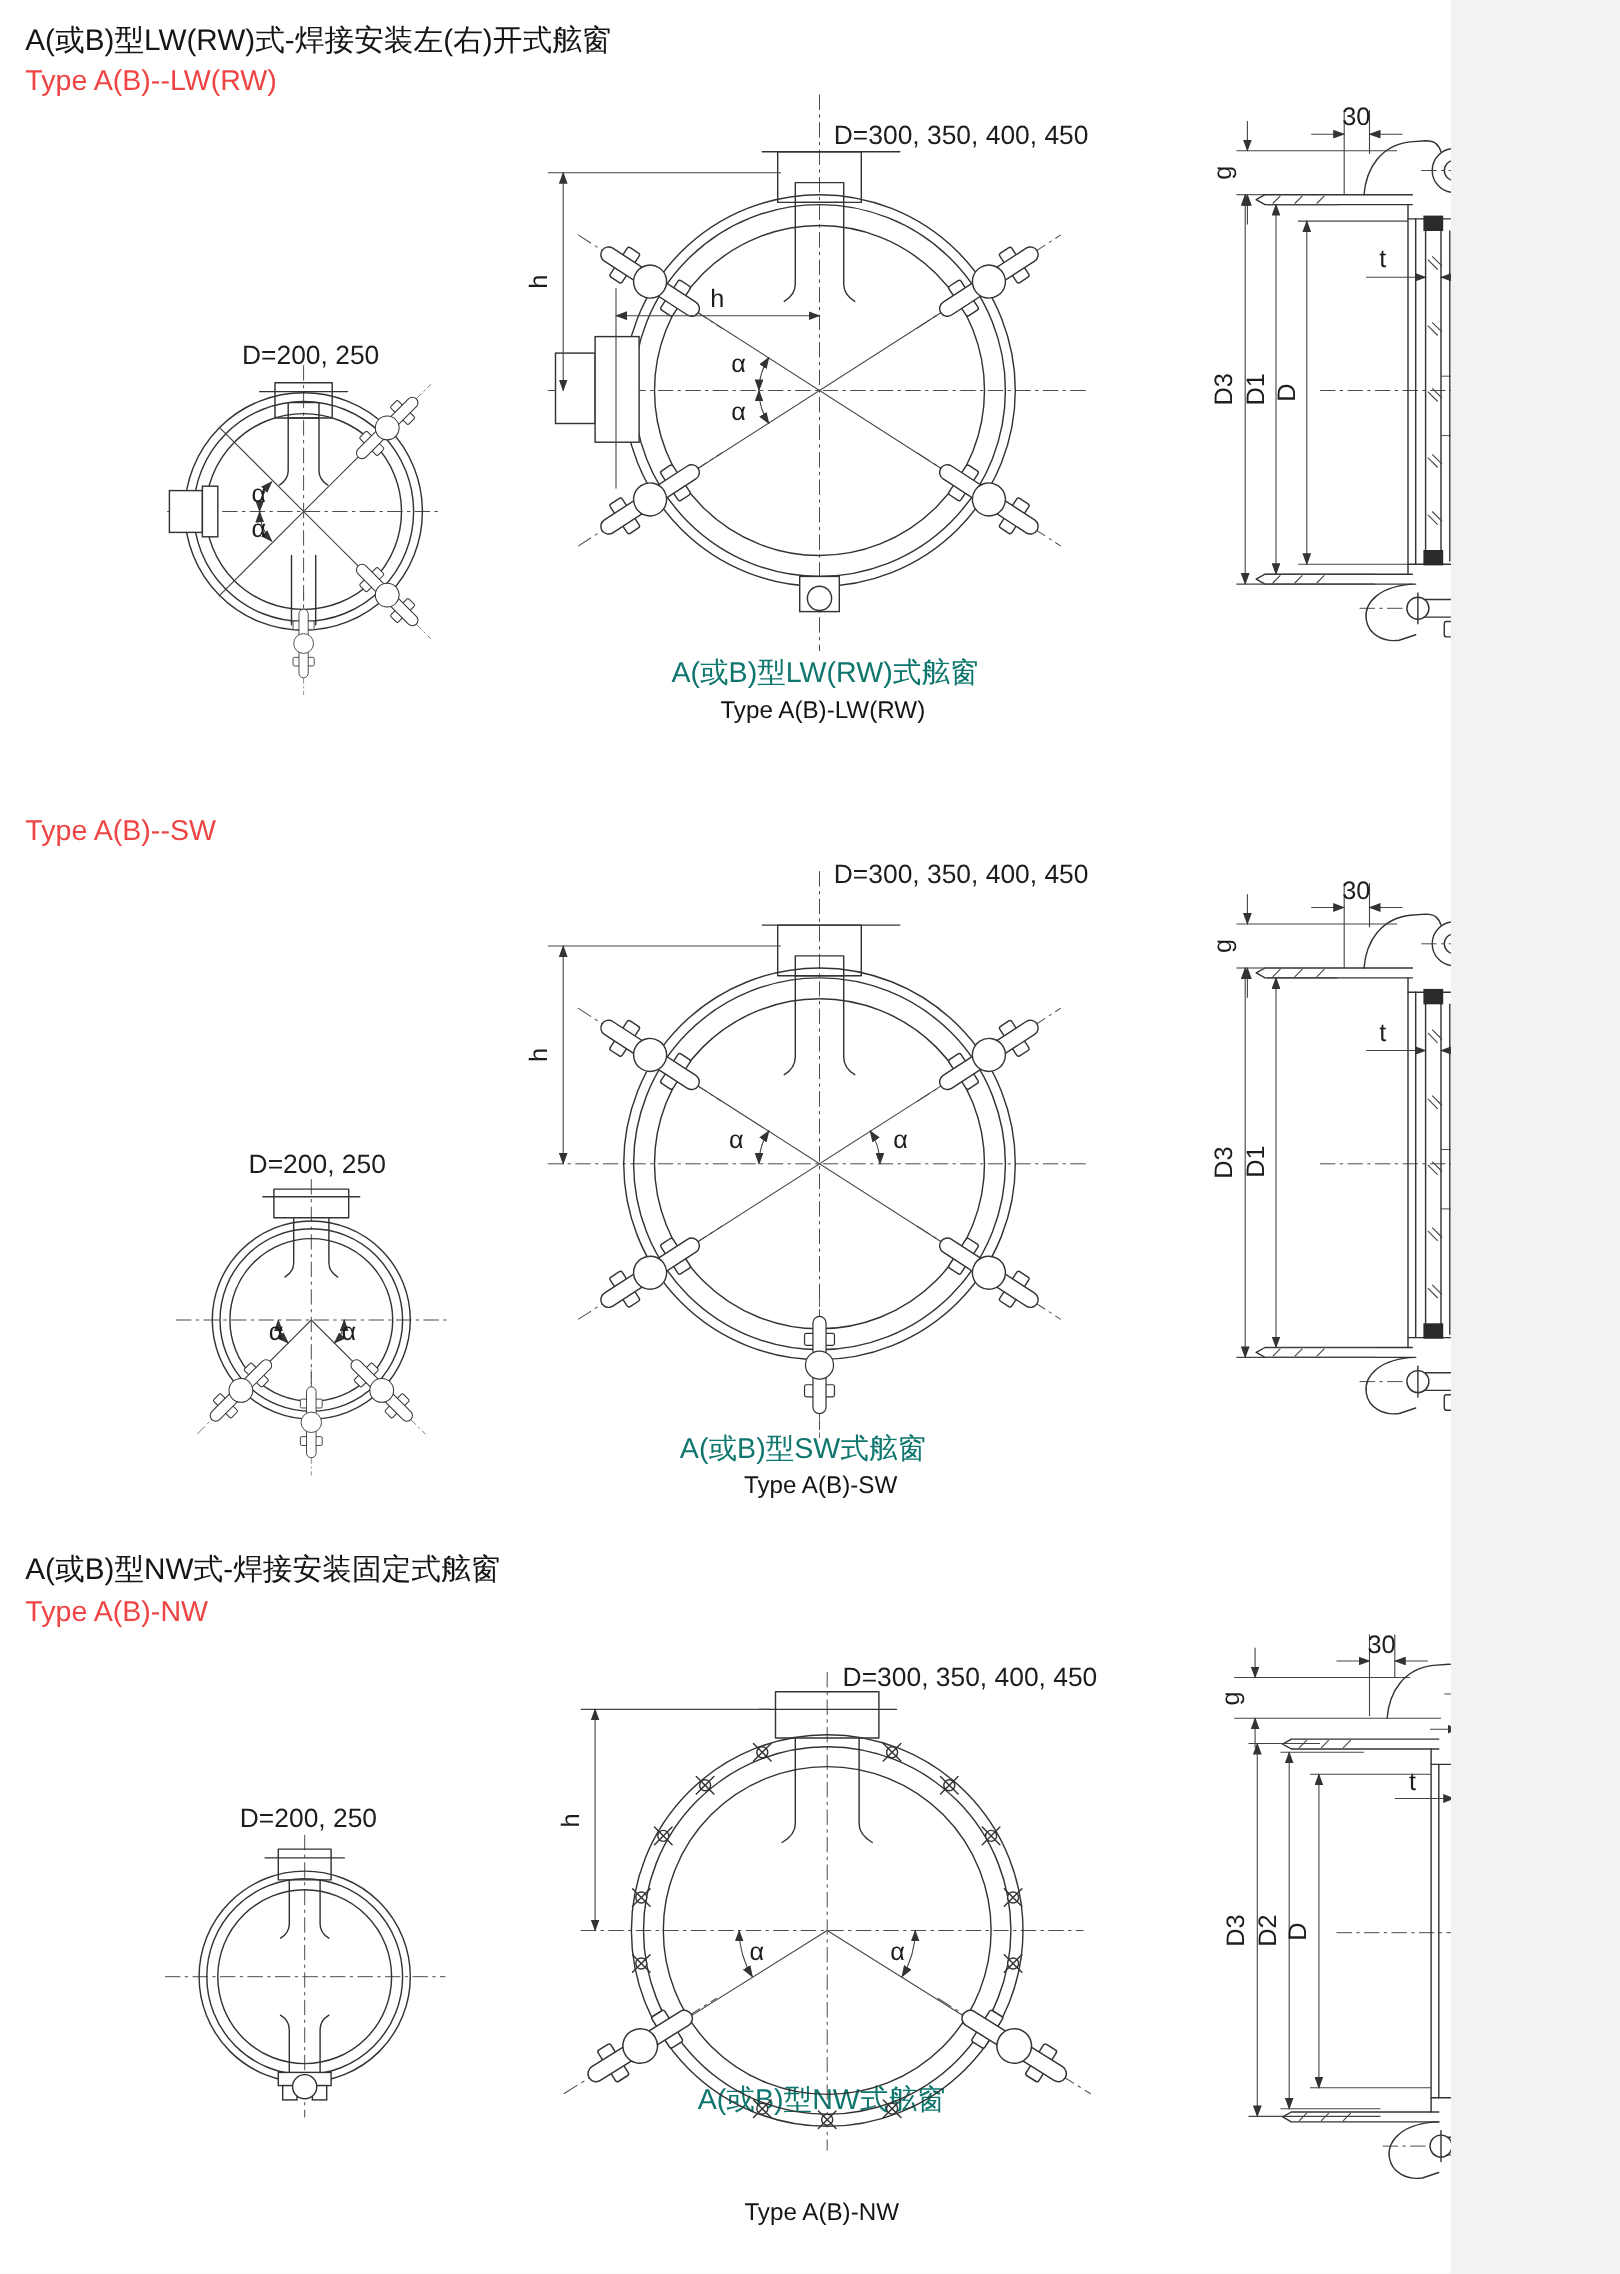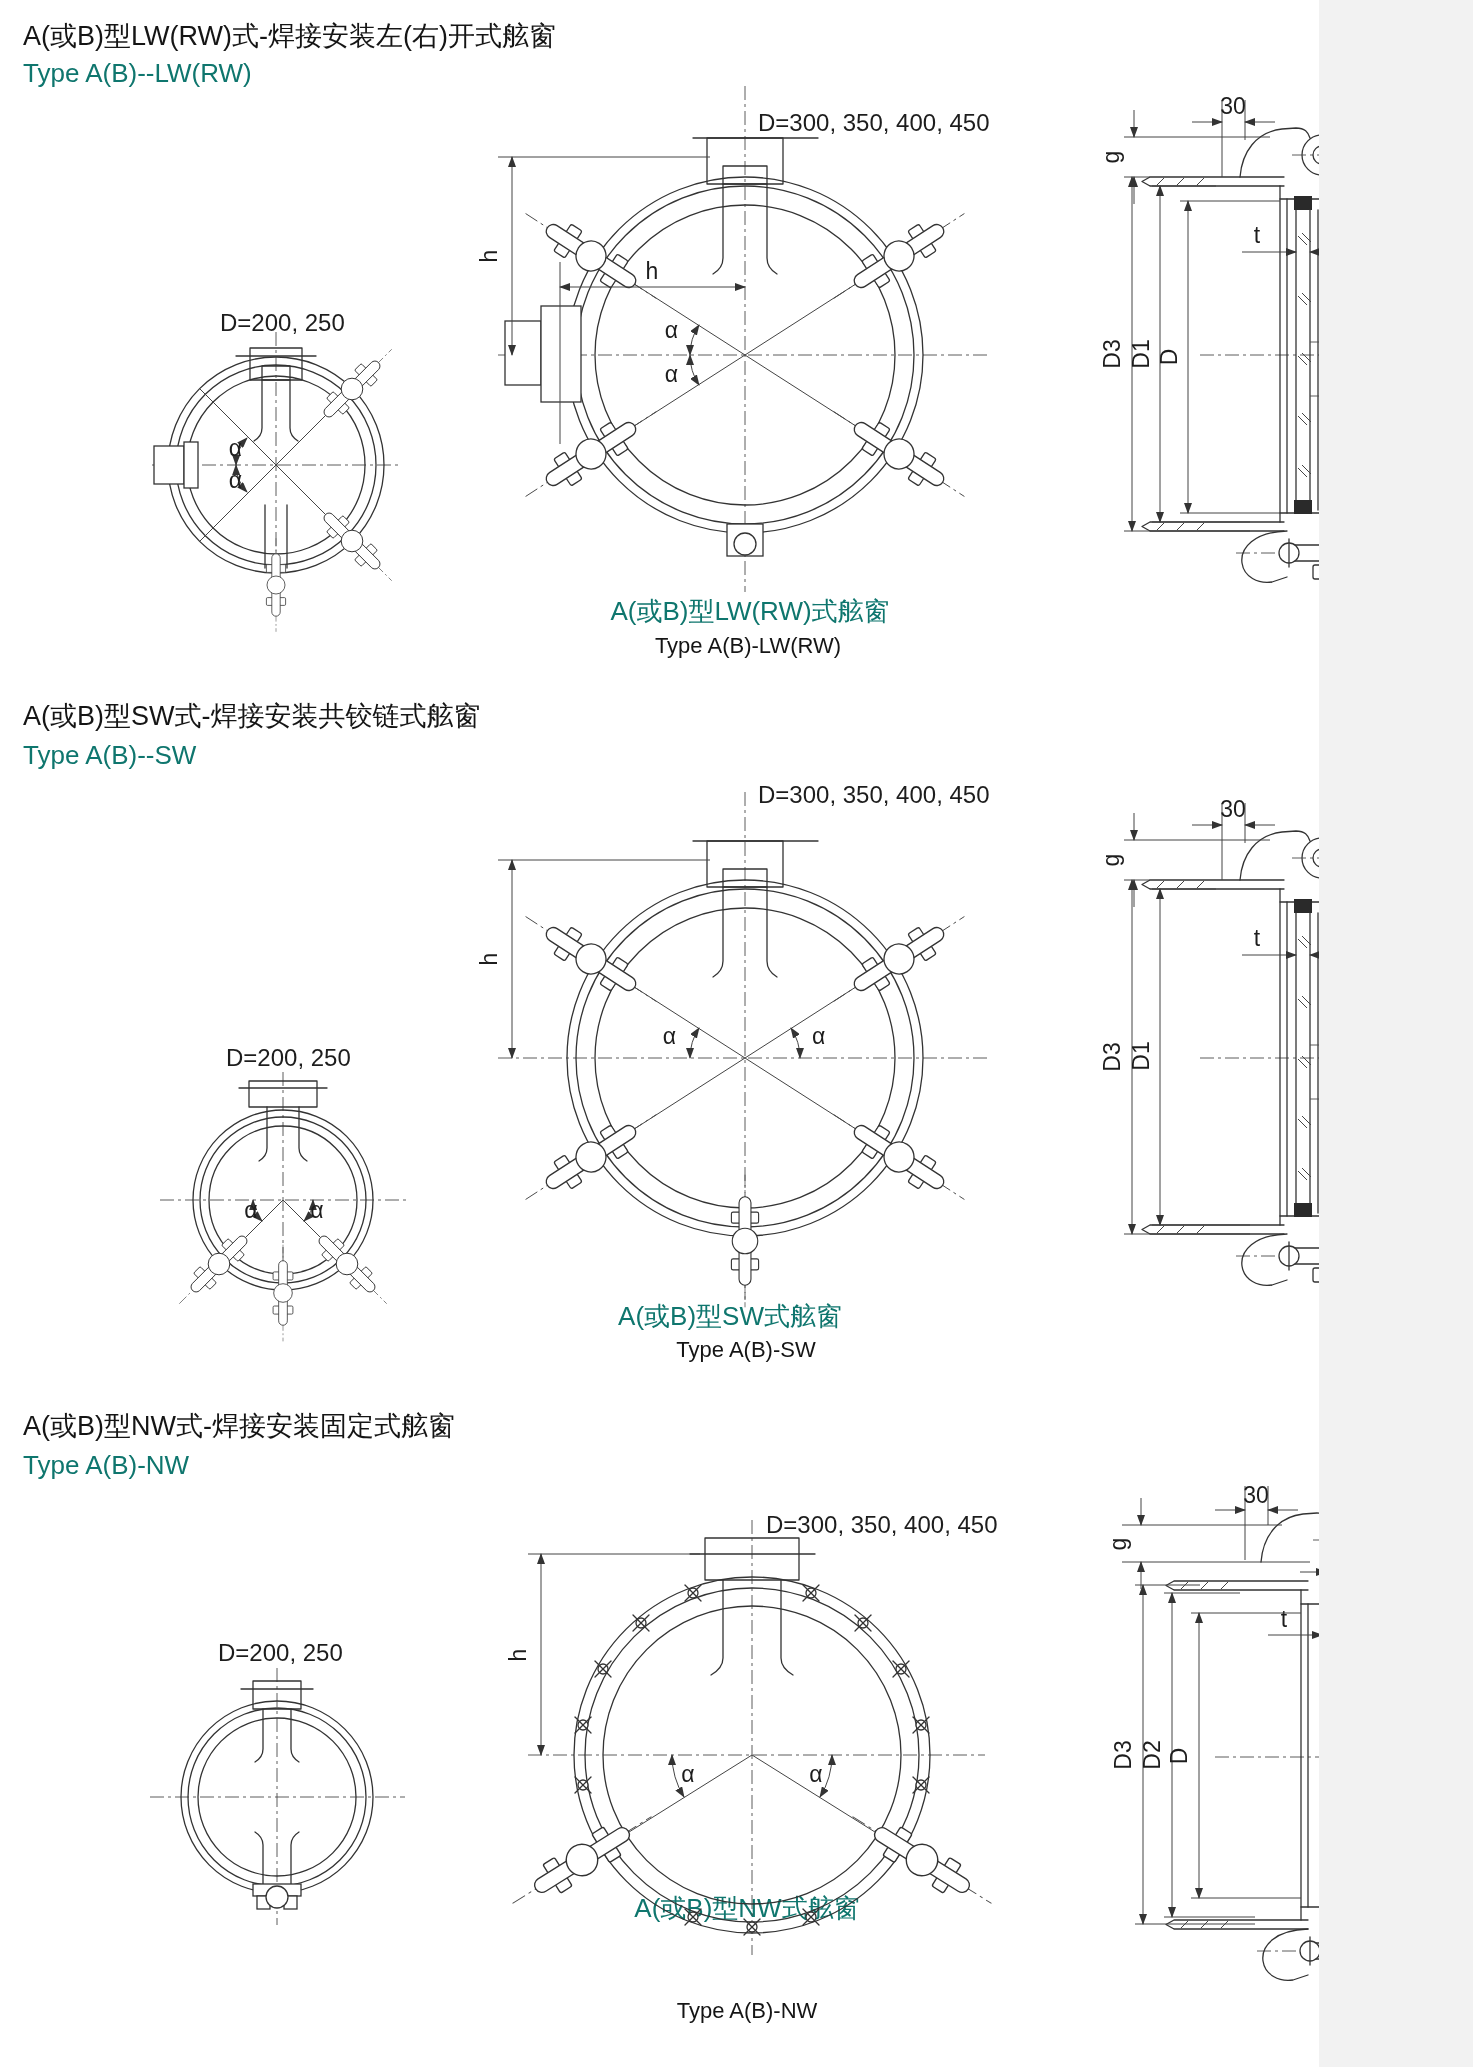--- a/index.html
+++ b/index.html
@@ -1,19 +1,19 @@
 <!DOCTYPE html>
 <html><head>
 <meta charset="utf-8">
 <style>
   html,body{margin:0;padding:0;background:#f2f2f2;}
   .page{position:relative;width:1319px;height:2067px;background:#ffffff;overflow:hidden;
         font-family:"Liberation Sans",sans-serif;}
   .tz{position:absolute;font-size:27px;color:#151515;white-space:nowrap;}
-  .te{position:absolute;font-size:26px;color:#0f766e;white-space:nowrap;}
+  .te{position:absolute;font-size:26px;color:#ef4444;white-space:nowrap;}
   .cz{position:absolute;font-size:26px;color:#0f766e;transform:translateX(-50%);white-space:nowrap;}
   .ce{position:absolute;font-size:22px;color:#151515;transform:translateX(-50%);white-space:nowrap;}
   svg{position:absolute;left:0;top:0;}
   .ln{fill:none;stroke:#333;stroke-width:1.3;stroke-linecap:round;stroke-linejoin:round;}
   .tn{fill:none;stroke:#444;stroke-width:1;}
   .cl{fill:none;stroke:#4a4a4a;stroke-width:0.9;stroke-dasharray:14 4 3 4;}
   .ws{fill:#fff;stroke:#333;stroke-width:1.3;}
   .dk{fill:#2a2a2a;stroke:none;}
   text{font-family:"Liberation Sans",sans-serif;fill:#1d1d1d;}
   .lb{font-size:24px;}
@@ -22,21 +22,20 @@
 </head>
 <body>
 
 <div class="page">
 
   <div class="tz" style="left:23px;top:18px">A(或B)型LW(RW)式-焊接安装左(右)开式舷窗</div>
   <div class="te" style="left:23px;top:58px">Type A(B)--LW(RW)</div>
   <div class="cz" style="left:750px;top:594px">A(或B)型LW(RW)式舷窗</div>
   <div class="ce" style="left:748px;top:633px">Type A(B)-LW(RW)</div>
 
-  <div class="tz" style="left:23px;top:698px">A(或B)型SW式-焊接安装共铰链式舷窗</div>
   <div class="te" style="left:23px;top:740px">Type A(B)--SW</div>
   <div class="cz" style="left:730px;top:1299px">A(或B)型SW式舷窗</div>
   <div class="ce" style="left:746px;top:1337px">Type A(B)-SW</div>
 
   <div class="tz" style="left:23px;top:1408px">A(或B)型NW式-焊接安装固定式舷窗</div>
   <div class="te" style="left:23px;top:1450px">Type A(B)-NW</div>
   <div class="cz" style="left:747px;top:1891px">A(或B)型NW式舷窗</div>
   <div class="ce" style="left:747px;top:1998px">Type A(B)-NW</div>
 
   <svg width="1473" height="2067" viewBox="0 0 1473 2067">

